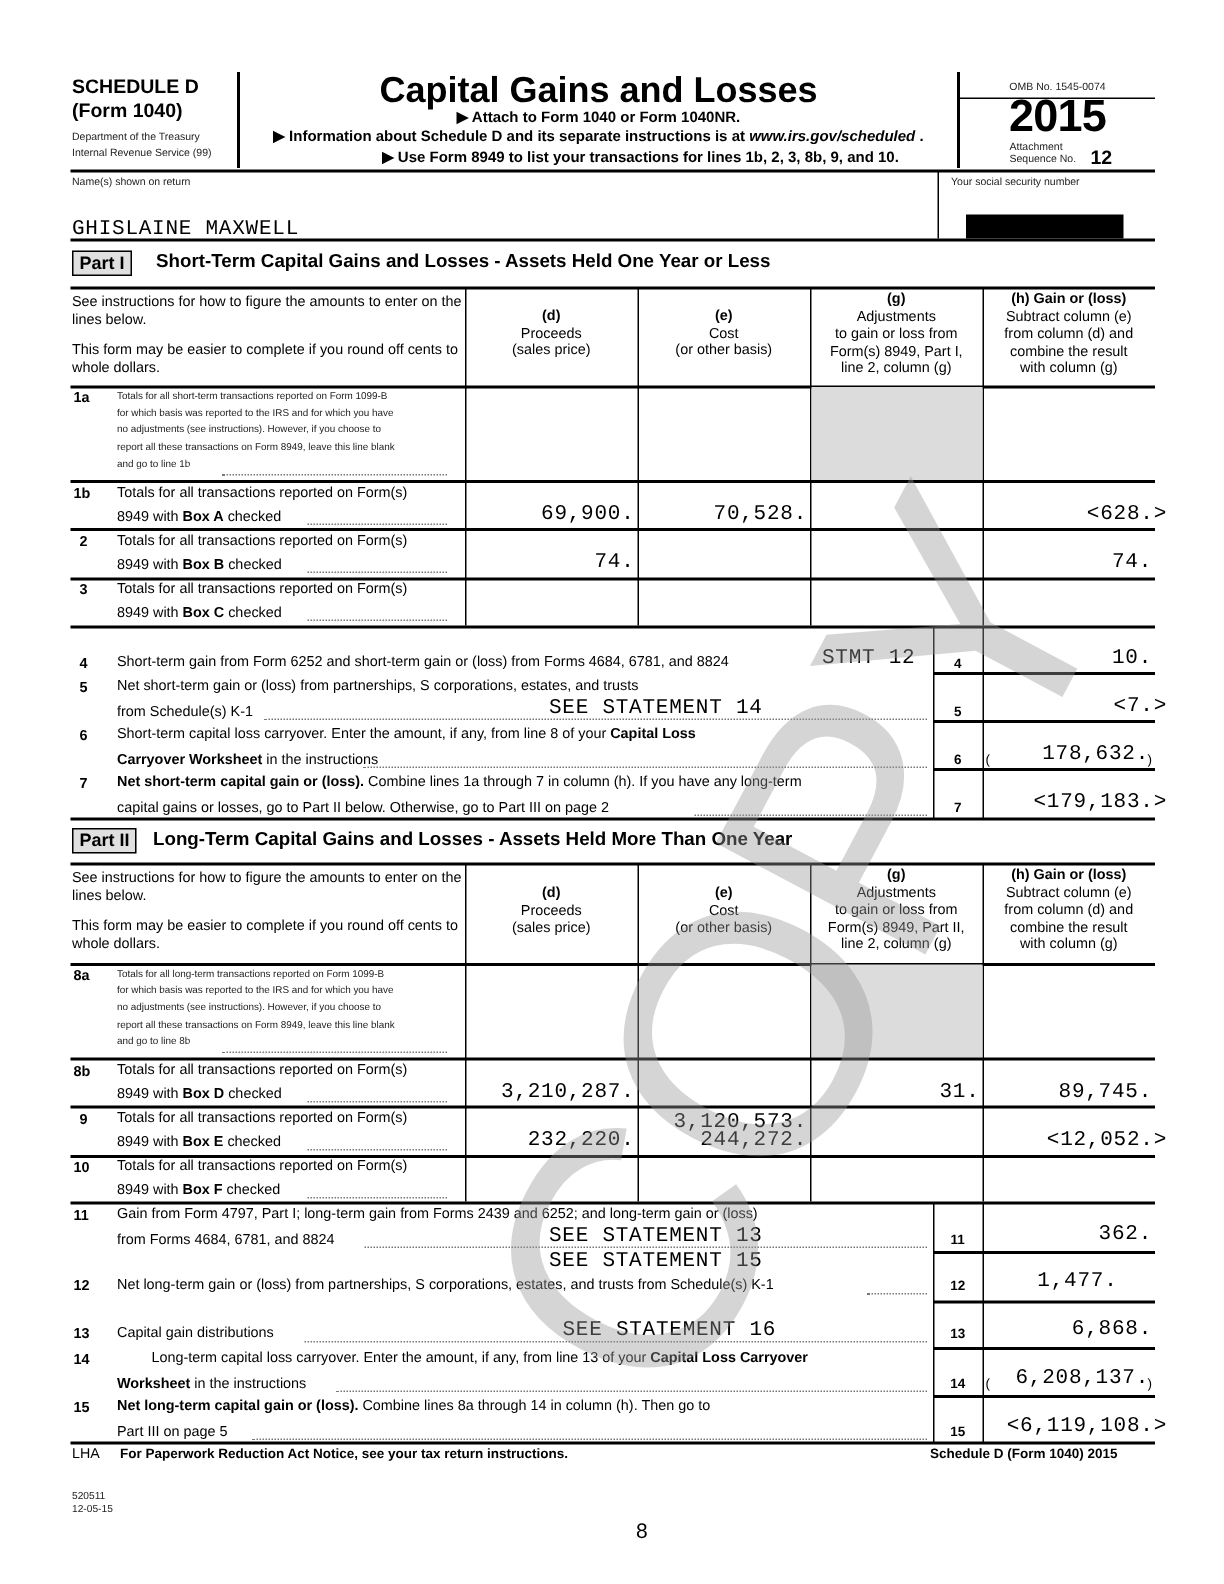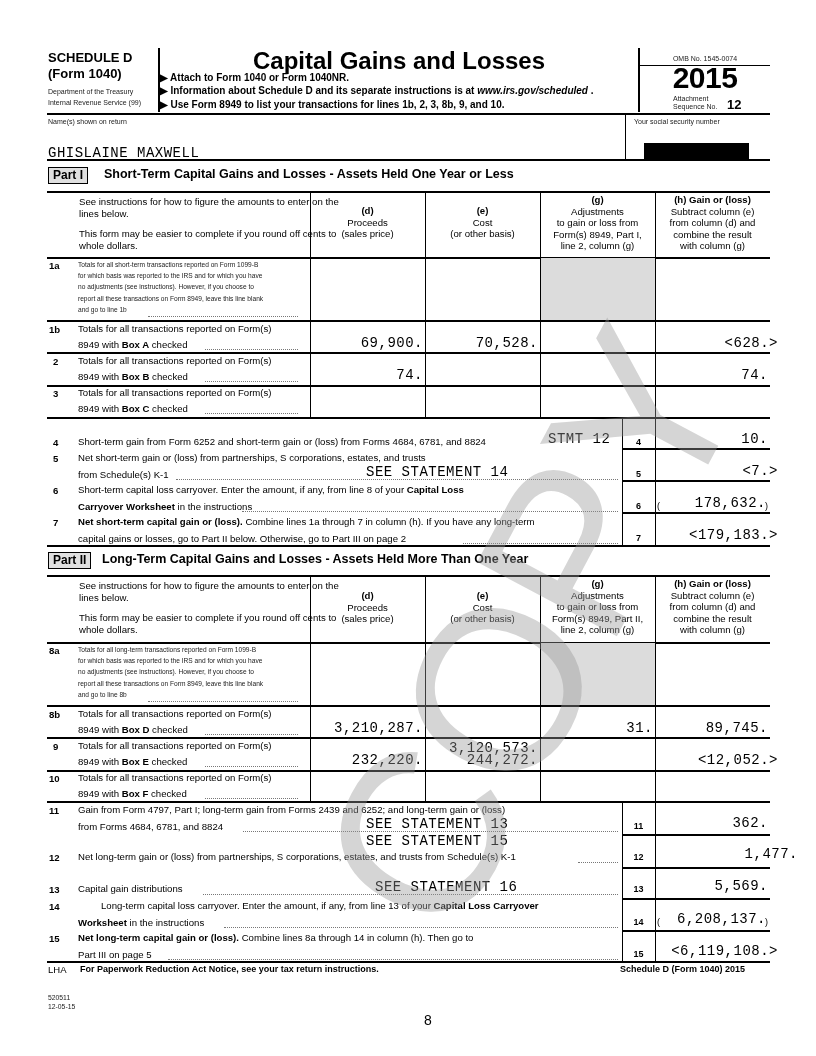--- a/index.html
+++ b/index.html
@@ -9,34 +9,34 @@
   .hline { position:absolute; background:#000; height:1px; }
   .hthick { position:absolute; background:#000; height:2px; }
   .vline { position:absolute; background:#000; width:1px; }
   .vthick { position:absolute; background:#000; width:2px; }
   .dots { position:absolute; border-bottom:1px dotted #777; height:0; }
 
   
   .sched-title { font-weight:bold; font-size:13px; line-height:16px; }
   .dept { font-size:7px; line-height:11px; color:#222; }
   .main-title { font-size:24px; font-weight:bold; text-align:center; }
-  .sub { font-size:10px; font-weight:bold; white-space:nowrap; }
+  .sub { font-size:10px; font-weight:bold; text-align:center; white-space:nowrap; }
   .omb { font-size:7px; text-align:center; color:#222; }
   .year { font-size:30px; font-weight:bold; text-align:center; letter-spacing:-0.5px; }
   .attach { font-size:7px; line-height:8px; color:#222; }
   .seqno { font-size:13px; font-weight:bold; }
   .small-label { font-size:7px; color:#222; }
   .name-val { font-size:14px; letter-spacing:0.5px; }
   .ssn-redact { background:#000; }
 
   .part-box { border:1.5px solid #000; background:#e0e0e0; font-weight:bold; font-size:12px; padding:0 4px; line-height:15px; }
   .part-title { font-weight:bold; font-size:12.5px; white-space:nowrap; }
 
   .colhead { font-size:9.6px; text-align:center; line-height:11.5px; }
-  .instr { font-size:9.6px; line-height:11.5px;margin-left:31px; }
+  .instr { font-size:9.6px; line-height:11.5px; }
   .tiny { font-size:6.6px; line-height:11.2px; color:#222; }
   .lnum { font-size:9.6px; font-weight:bold; }
   .ltext { font-size:9.6px; white-space:nowrap; }
   .val { font-size:14px; text-align:right; white-space:nowrap; letter-spacing:0.5px; }
   .stmt { font-size:14px; white-space:nowrap; letter-spacing:0.5px; }
   .boxnum { font-size:9px; font-weight:bold; text-align:center; }
   .gray { background:#dcdcdc; position:absolute; }
   .paren { font-size:9px; position:absolute; }
   .footer { font-size:9px; font-weight:bold; white-space:nowrap; }
   .codes { font-size:6.8px; line-height:9px; color:#222; }
@@ -285,31 +285,31 @@
     <div class="abs mono val" style="left:655px;top:815px;width:113px;">362.</div>
     <div class="hline" style="left:622px;top:834px;width:148px;height:1.5px;"></div>
   </div>
 
   <div>
     <div class="abs mono stmt" style="left:366px;top:833px;">SEE STATEMENT 15</div>
     <div class="abs lnum" style="left:49px;top:852px;">12</div>
     <div class="abs ltext" style="left:78px;top:851px;">Net long-term gain or (loss) from partnerships, S corporations, estates, and trusts from Schedule(s) K-1</div>
     <div class="dots" style="left:578px;top:862px;width:40px;"></div>
     <div class="abs boxnum" style="left:622px;top:852px;width:33px;">12</div>
-    <div class="abs mono val" style="left:685px;top:846px;width:113px;">1,477.</div>
+    <div class="abs mono val" style="left:632px;top:846px;width:113px;">1,477.</div>
     <div class="hline" style="left:622px;top:867px;width:148px;height:1.5px;"></div>
   </div>
 
   <div>
     <div class="abs lnum" style="left:49px;top:884px;">13</div>
     <div class="abs ltext" style="left:78px;top:883px;">Capital gain distributions</div>
     <div class="dots" style="left:203px;top:894px;width:415px;"></div>
     <div class="abs mono stmt" style="left:375px;top:879px;">SEE STATEMENT 16</div>
     <div class="abs boxnum" style="left:622px;top:884px;width:33px;">13</div>
-    <div class="abs mono val" style="left:655px;top:878px;width:113px;">5,569.</div>
+    <div class="abs mono val" style="left:655px;top:878px;width:113px;">6,868.</div>
     <div class="hline" style="left:622px;top:898px;width:148px;height:1.5px;"></div>
   </div>
 
   <div>
     <div class="abs lnum" style="left:49px;top:901px;">14</div>
     <div class="abs ltext" style="left:78px;top:900px;padding-left:23px;"><span>Long-term capital loss carryover. Enter the amount, if any, from line 13 of your </span><b>Capital Loss Carryover</b></div>
     <div class="abs ltext" style="left:78px;top:917px;"><b>Worksheet</b><span> in the instructions</span></div>
     <div class="dots" style="left:224px;top:927px;width:394px;"></div>
     <div class="abs boxnum" style="left:622px;top:917px;width:33px;">14</div>
     <div class="paren" style="left:657px;top:917px;">(</div>

